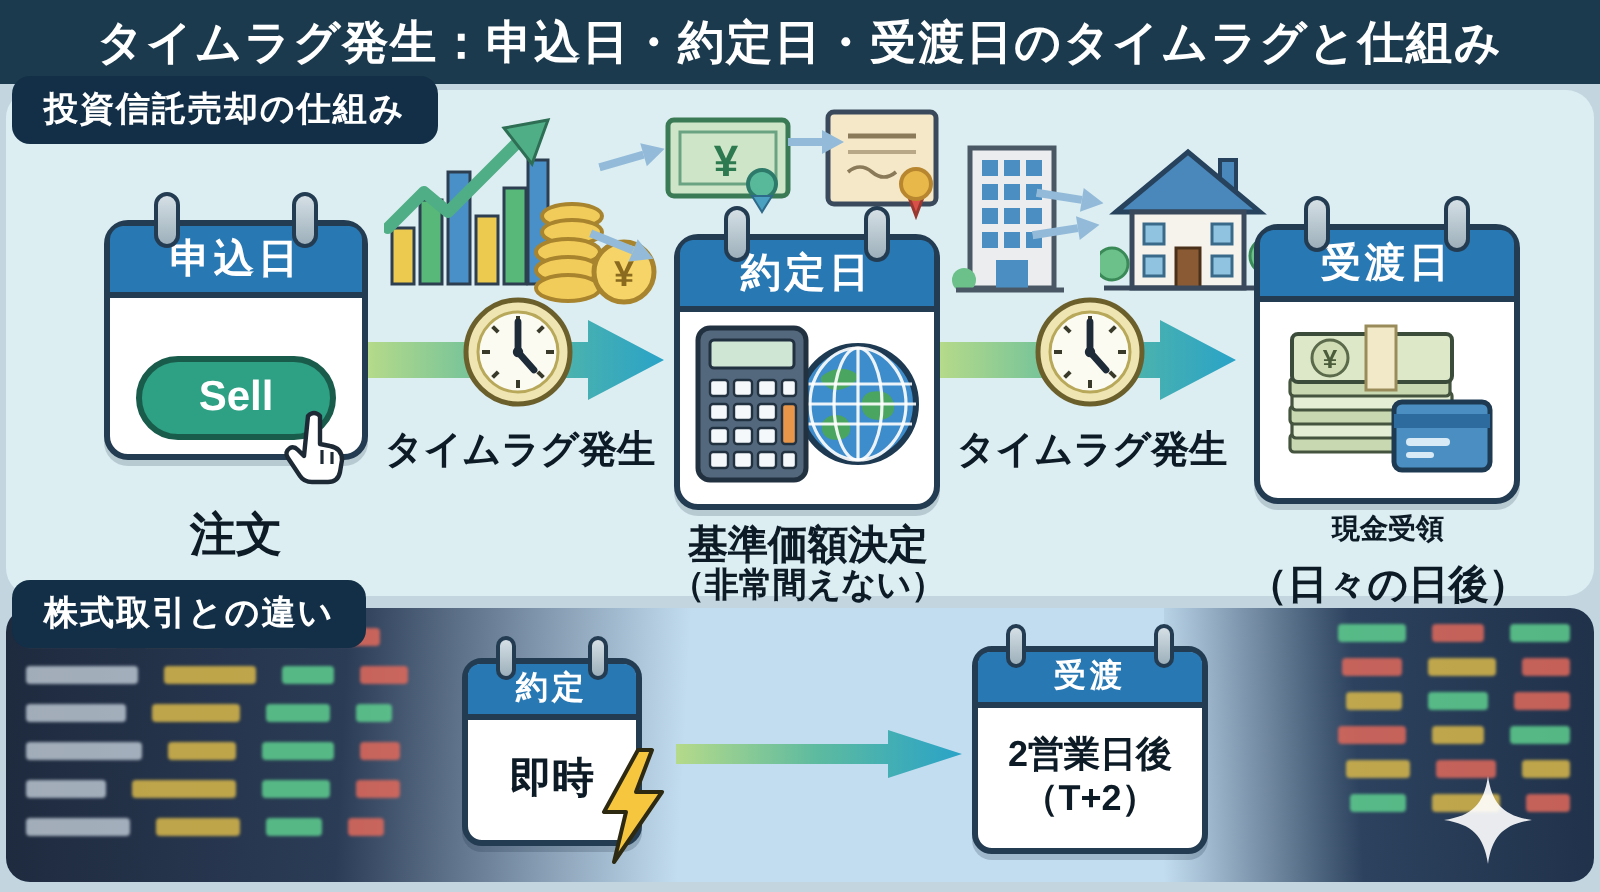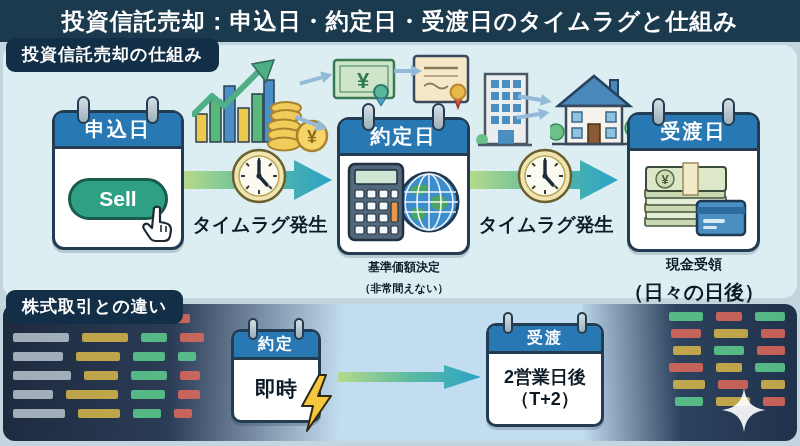--- a/index.html
+++ b/index.html
@@ -64,21 +64,21 @@
   .chip.y { background:#d9b84a; }
   .chip.g { background:#5ecf8e; }
   .chip.r { background:#e0685a; }
   .sparkle { position:absolute; z-index:6; }
 </style>
 </head>
 <body>
 
 <div id="stage">
 
-  <div class="titlebar">投資信託売却：申込日・約定日・受渡日のタイムラグと仕組み</div>
+  <div class="titlebar">タイムラグ発生：申込日・約定日・受渡日のタイムラグと仕組み</div>
 
   <div class="panel-main"></div>
   <div class="badge" style="left:6px; top:38px;">投資信託売却の仕組み</div>
 
   <svg class="conn" style="left:192px; top:56px;" width="84" height="90" viewBox="0 0 84 90">
     <rect x="4" y="58" width="11" height="28" fill="#ecc94f" stroke="#2c3e50" stroke-width="1.5"></rect>
     <rect x="18" y="44" width="11" height="42" fill="#58b87a" stroke="#2c3e50" stroke-width="1.5"></rect>
     <rect x="32" y="30" width="11" height="56" fill="#4a90c8" stroke="#2c3e50" stroke-width="1.5"></rect>
     <rect x="46" y="52" width="11" height="34" fill="#ecc94f" stroke="#2c3e50" stroke-width="1.5"></rect>
     <rect x="60" y="38" width="11" height="48" fill="#58b87a" stroke="#2c3e50" stroke-width="1.5"></rect>
@@ -171,35 +171,36 @@
   </svg>
   <svg class="conn" style="left:294px; top:116px; transform:rotate(22deg);" width="34" height="14" viewBox="0 0 34 14">
     <line x1="0" y1="7" x2="23" y2="7" stroke="#93bbd9" stroke-width="4"></line>
       <polygon points="23,1 34,7 23,13" fill="#93bbd9"></polygon>
   </svg>
   <svg class="conn" style="left:398px; top:124px; transform:rotate(34deg);" width="34" height="14" viewBox="0 0 34 14">
     <line x1="0" y1="7" x2="23" y2="7" stroke="#93bbd9" stroke-width="4"></line>
       <polygon points="23,1 34,7 23,13" fill="#93bbd9"></polygon>
   </svg>
 
-  <div class="cal" style="left:52px; top:110px; width:132px; height:140px;">
+  <div class="cal" style="left:52px; top:110px; width:132px; height:120px;">
     <div class="ring l"></div>
     <div class="ring r"></div>
     <div class="cal-header">申込日</div>
     <div class="cal-body" style="height:94px;">
       <div class="sell-pill">
         <span>Sell</span>
         <svg class="hand" width="34" height="38" viewBox="0 0 34 38">
           <path d="M13 3 q3 -3 6 0 l0 14 5 1 q6 1 6 7 l-1 6 q-1 5 -6 5 l-8 0 q-4 0 -6 -3 l-6 -9 q-2 -3 1 -5 q2 -1 4 1 l3 3 z" fill="#fff" stroke="#1d2a36" stroke-width="2.2" stroke-linejoin="round"></path>
           <line x1="20" y1="20" x2="20" y2="27" stroke="#1d2a36" stroke-width="1.6"></line>
           <line x1="25" y1="21" x2="25" y2="27" stroke="#1d2a36" stroke-width="1.6"></line>
         </svg>
       </div>
     </div>
   </div>
+  <div class="lbl" style="left:52px; top:252px; width:132px; font-size:23px;">注文</div>
 
   <div class="flow" style="left:184px; top:158px; width:150px; height:44px;">
     <svg width="150" height="44" viewBox="0 0 150 44">
       <defs>
           <linearGradient id="g1" x1="0" y1="0" x2="1" y2="0">
         <stop offset="0" stop-color="#b5da8a"></stop>
             <stop offset=".5" stop-color="#5cbaa0"></stop>
             <stop offset="1" stop-color="#2aa3c8"></stop>
       </linearGradient>
         </defs>
@@ -262,22 +263,22 @@
           <ellipse cx="32" cy="32" rx="12" ry="28"></ellipse>
           <ellipse cx="32" cy="32" rx="24" ry="28"></ellipse>
           <line x1="32" y1="4" x2="32" y2="60"></line>
           <line x1="5" y1="22" x2="59" y2="22"></line>
             <line x1="3" y1="32" x2="61" y2="32"></line>
             <line x1="5" y1="42" x2="59" y2="42"></line>
         </g>
       </svg>
     </div>
   </div>
-  <div class="lbl" style="left:320px; top:259px; width:168px; font-size:12px;">基準価額決定</div>
-  <div class="lbl" style="left:320px; top:281px; width:168px; font-size:11px;">（非常間えない）</div>
+  <div class="lbl" style="left:320px; top:259px; width:168px; font-size:20px;">基準価額決定</div>
+  <div class="lbl" style="left:320px; top:281px; width:168px; font-size:17px;">（非常間えない）</div>
 
   <div class="flow" style="left:470px; top:158px; width:150px; height:44px;">
     <svg width="150" height="44" viewBox="0 0 150 44">
       <defs>
           <linearGradient id="g2" x1="0" y1="0" x2="1" y2="0">
         <stop offset="0" stop-color="#b5da8a"></stop>
             <stop offset=".5" stop-color="#5cbaa0"></stop>
             <stop offset="1" stop-color="#2aa3c8"></stop>
       </linearGradient>
         </defs>

